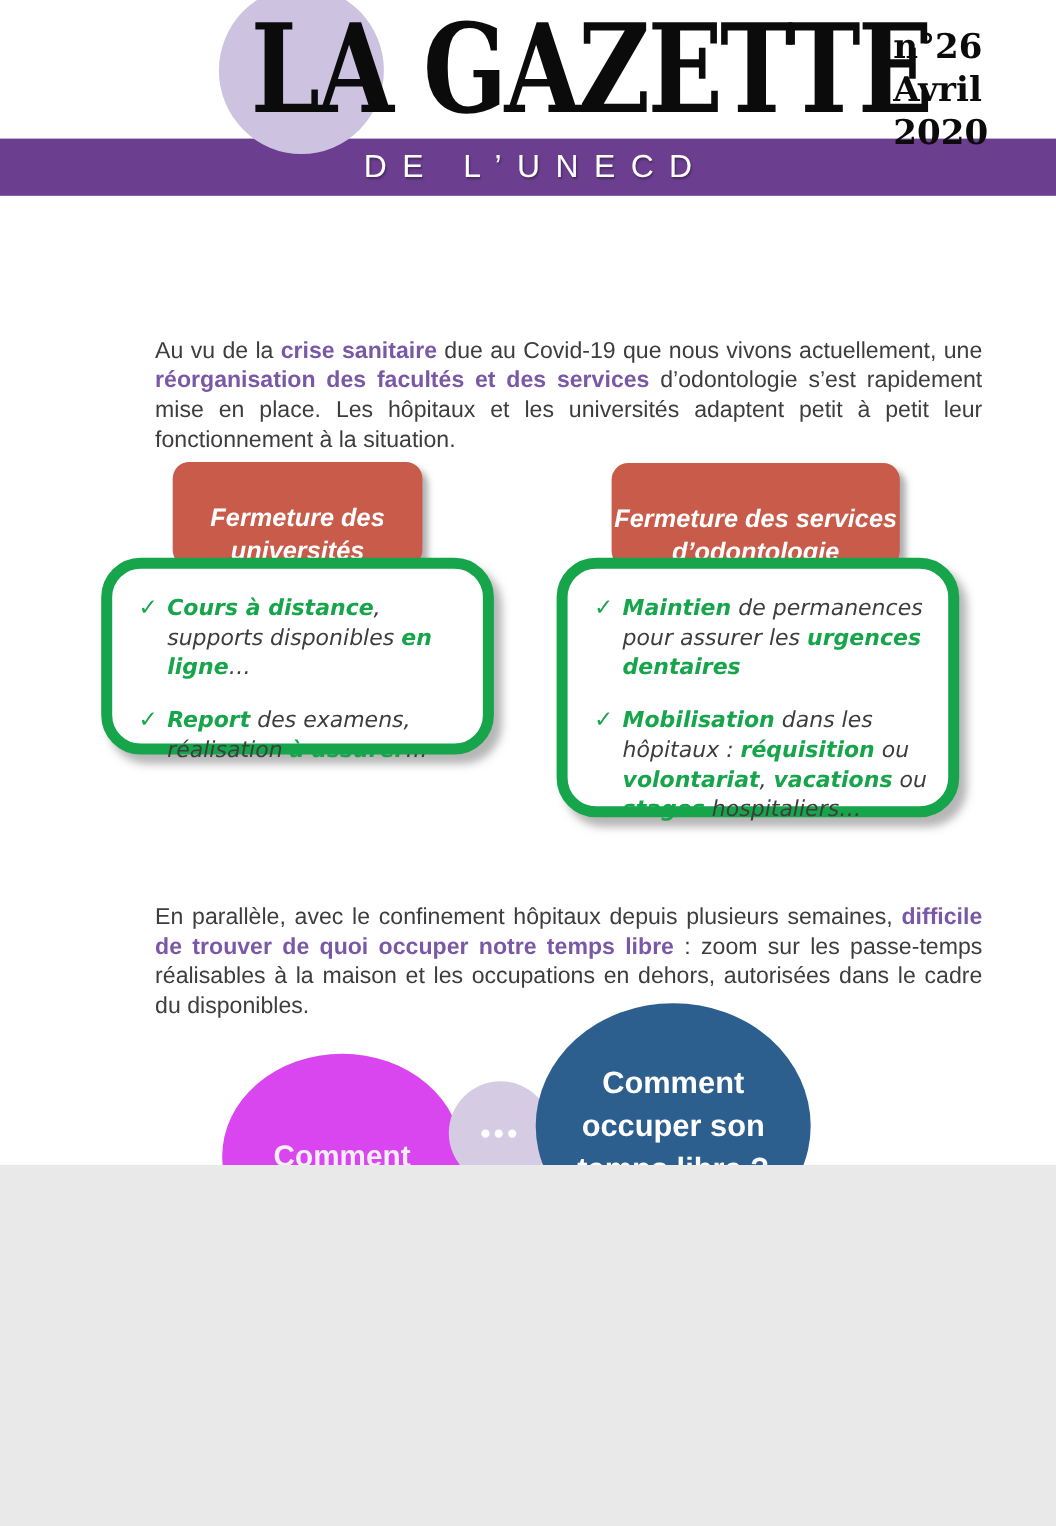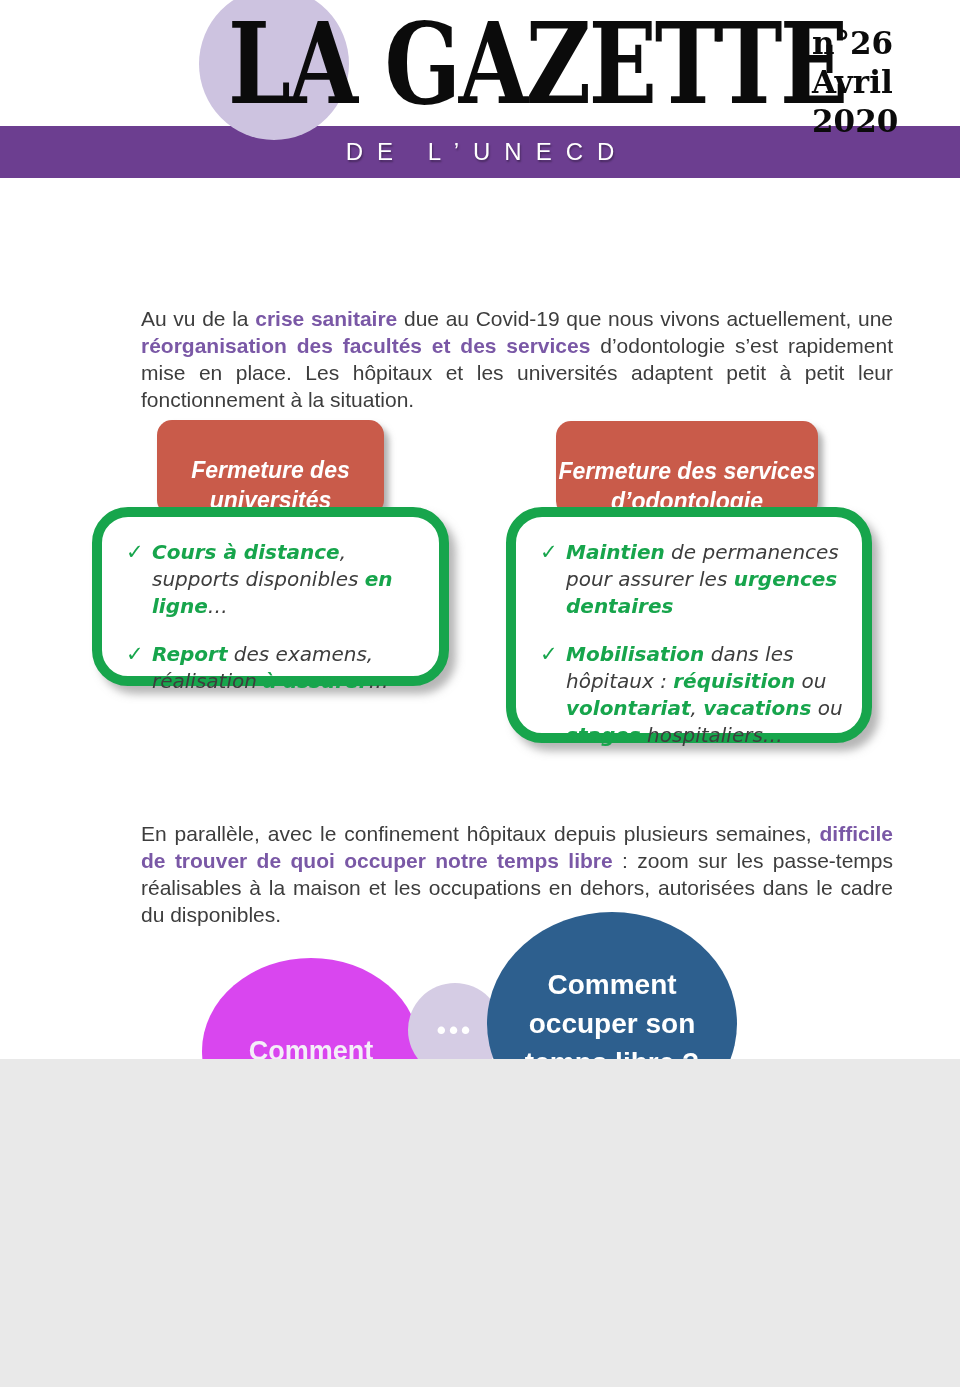--- a/index.html
+++ b/index.html
@@ -22,21 +22,21 @@
   .issue-block{
     position:absolute; left:812px; top:24px; z-index:4;
     font-family:"DejaVu Serif", serif; font-weight:bold; font-size:31px;
     line-height:39px; color:#0b0b0b;
   }
   .banner{
     position:absolute; left:0; top:126px; width:960px; height:52px;
     background:#6c3e90; z-index:2; display:flex; align-items:center; justify-content:center;
   }
   .banner-text{
-    color:#ffffff; font-size:24px; font-weight:400; letter-spacing:14px;
+    color:#ffffff; font-size:29px; font-weight:400; letter-spacing:14px;
     text-shadow:1px 2px 2px rgba(0,0,0,.35); padding-left:14px; z-index:2;
   }
   
   .para{
     position:absolute; left:105px; width:752px;
     font-size:21px; line-height:27px; text-align:justify; color:#3d3d3d;margin-left:36px;
   }
   .para-intro{ top:284px; }
   .para-middle{ top:799px; }
   .sg-normal{}

